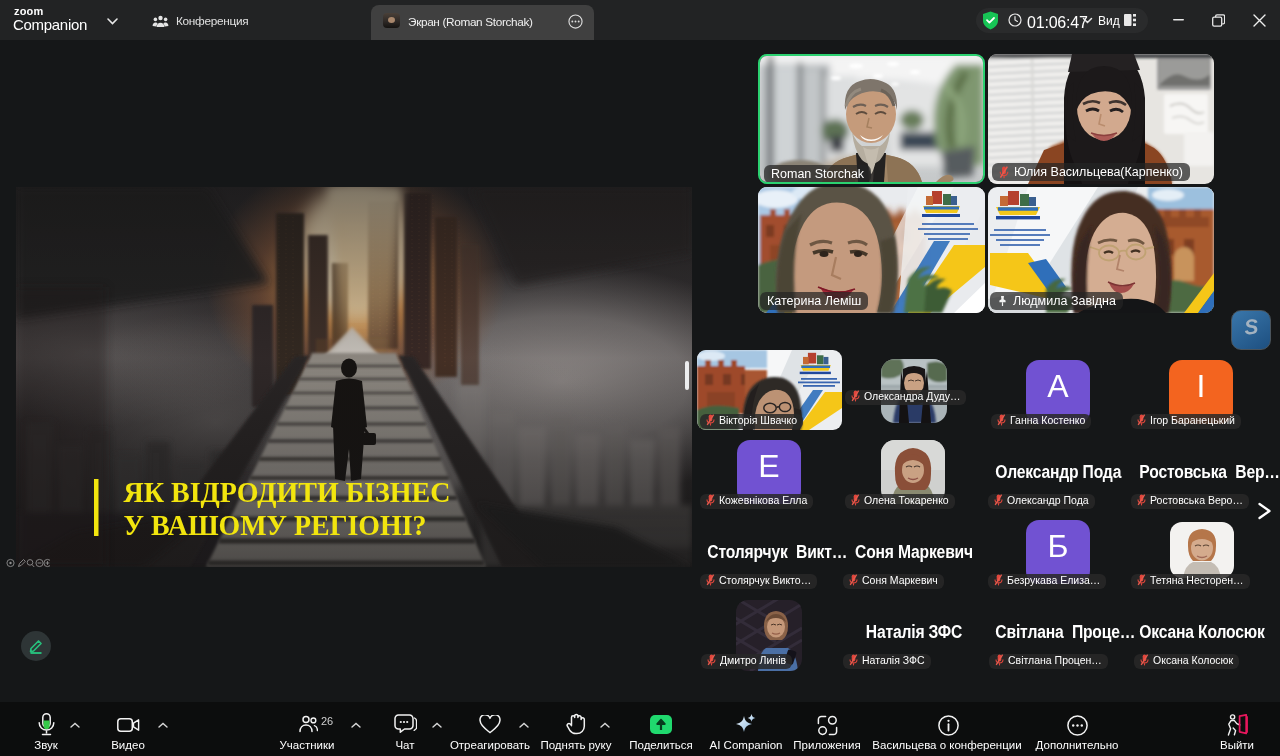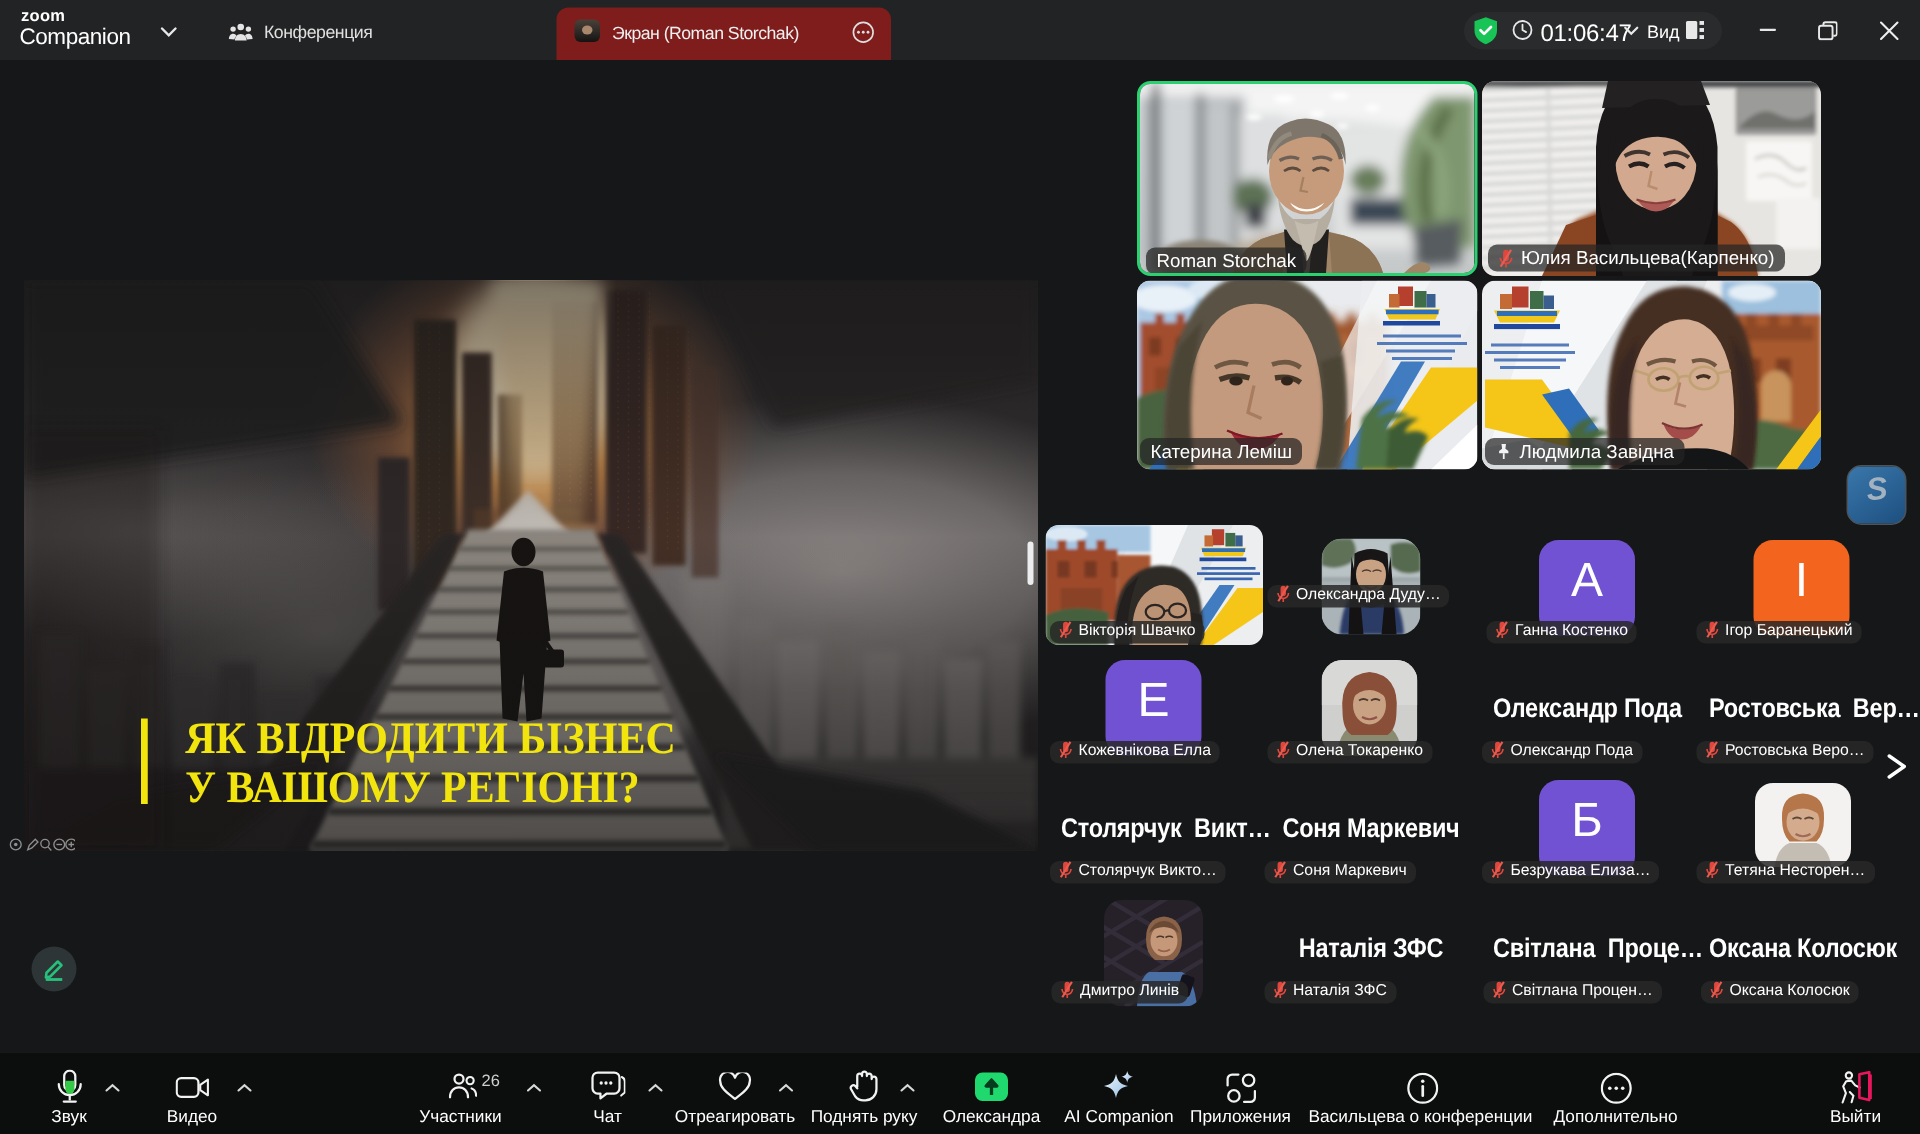--- a/index.html
+++ b/index.html
@@ -1,19 +1,19 @@
 <!DOCTYPE html>
 <html><head><meta charset="utf-8">
 <style>
 *{margin:0;padding:0;box-sizing:border-box}
 html,body{width:1280px;height:756px;overflow:hidden;background:#151718;font-family:"Liberation Sans",sans-serif}
 .abs{position:absolute}
 
 #topbar{position:absolute;left:0;top:0;width:1280px;height:40px;background:#222324}
-.ztab{position:absolute;left:371px;top:5px;width:223px;height:35px;background:#7f1d1d;border-radius:8px 8px 0 0}
+.ztab{position:absolute;left:371px;top:5px;width:223px;height:35px;background:#404040;border-radius:8px 8px 0 0}
 .pill{position:absolute;left:976px;top:8px;width:172px;height:25px;background:#2a2b2c;border-radius:13px}
 .wbtn{position:absolute;top:0;height:40px;width:40px;display:flex;align-items:center;justify-content:center}
 
 .nl{position:absolute;height:15px;background:rgba(40,40,40,.85);border-radius:6px;display:flex;align-items:flex-start;padding:0 6px;gap:4px;color:#fff;font-size:10.5px;white-space:nowrap}
 .nl2{position:absolute;height:18px;background:rgba(36,36,36,.72);border-radius:6px;display:flex;align-items:center;padding:0 7px;gap:5px;color:#fff;font-size:12.5px;white-space:nowrap}
 .bigname{position:absolute;width:144px;text-align:center;color:#fff;font-size:18px;font-weight:700;white-space:nowrap;letter-spacing:-.2px;transform:scaleX(.87)}
 .avatar{position:absolute;width:64px;height:64px;border-radius:13px;display:flex;align-items:center;justify-content:center;color:#fff;font-size:32px;padding-bottom:11px}
 .vtile{position:absolute;border-radius:9px;overflow:hidden}
 
 #toolbar{position:absolute;left:0;top:702px;width:1280px;height:54px;background:#0c0d0d}
@@ -929,21 +929,21 @@
  </svg>
  <svg class="chev" style="left:600px" width="10" height="6" viewBox="0 0 10 6">
       <path d="M1 5l4-3.6L9 5" stroke="#d8d8d8" stroke-width="1.4" fill="none" stroke-linecap="round"></path>
     </svg>
  <div class="tlabel" style="left:466px">Поднять руку</div>
 
  <div class="abs" style="left:650px;top:13px;width:22px;height:19px;border-radius:5px;background:#20d96e"></div>
  <svg class="abs" style="left:655px;top:16px" width="12" height="13" viewBox="0 0 12 13">
       <path d="M6 12 V4 M6 2 L2.4 6 h7.2 Z M2.4 6 L6 2 l3.6 4" stroke="#073b1e" stroke-width="2.2" fill="#073b1e" stroke-linejoin="round"></path>
     </svg>
- <div class="tlabel" style="left:551px">Олександра</div>
+ <div class="tlabel" style="left:551px">Поделиться</div>
 
  <svg class="abs" style="left:734px;top:11px" width="23" height="23" viewBox="0 0 23 23">
   <defs>
         <linearGradient id="aig" x1="0" y1="0" x2="1" y2="1">
           <stop offset="0" stop-color="#eef6ff"></stop>
           <stop offset=".55" stop-color="#bcd7ee"></stop>
           <stop offset="1" stop-color="#8fb6da"></stop>
         </linearGradient>
       </defs>
   <path d="M10 3 C11 8 13 10 18 11 C13 12 11 14 10 19 C9 14 7 12 2 11 C7 10 9 8 10 3 Z" fill="url(#aig)"></path>

